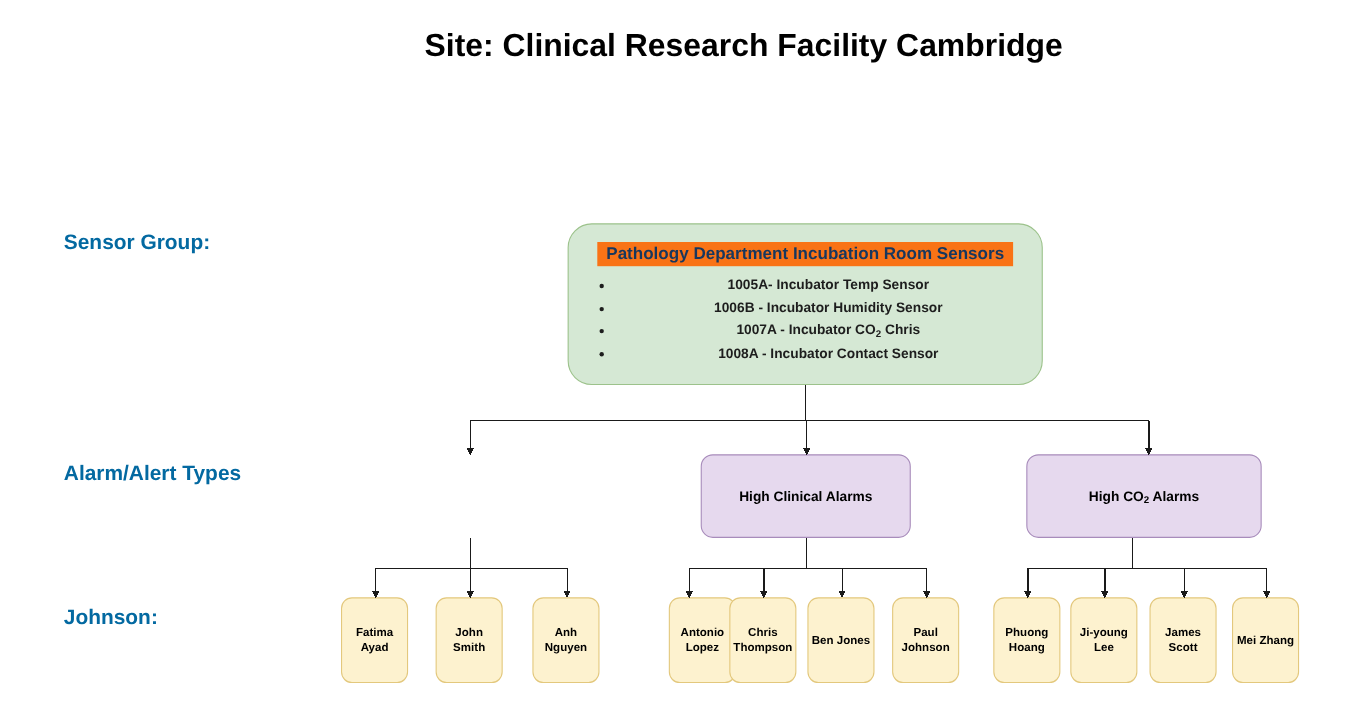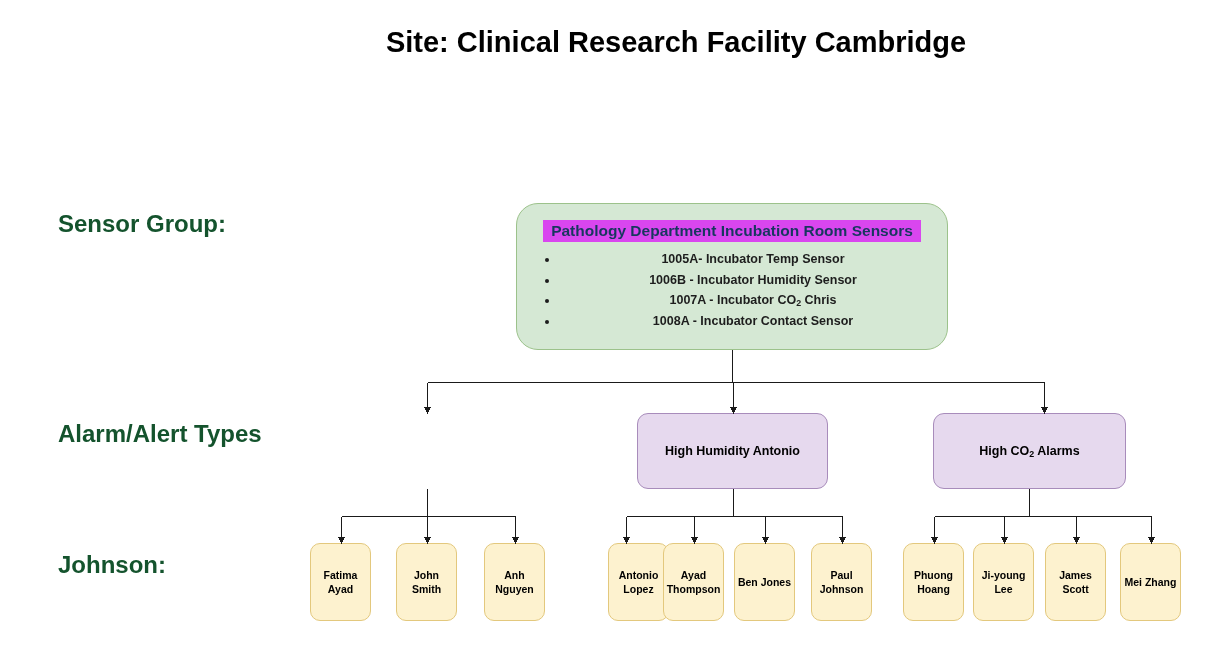--- a/index.html
+++ b/index.html
@@ -9,51 +9,51 @@
     font-family:"Liberation Sans",sans-serif;overflow:hidden;margin-left:16px;
     --green-fill:#d5e8d4;--green-border:#9cc28b;--header-text:#17375e;
     --purple-fill:#e6d9ee;--purple-border:#a88cbb;
     --yellow-fill:#fdf2cf;--yellow-border:#e3c87d;--line:#1a1a1a;
   }
   .page-title{
     position:absolute;top:26px;left:660px;transform:translateX(-50%);
     font-size:29px;font-weight:bold;color:#000;white-space:nowrap;margin:0;
   }
   .row-label{
-    position:absolute;left:42px;font-size:24px;font-weight:bold;color:#14532d;white-space:nowrap;
+    position:absolute;left:42px;font-size:19px;font-weight:bold;color:#0369a1;white-space:nowrap;
   }
   #lbl-sensor{top:210px}
   #lbl-alarm{top:420px}
   #lbl-contacts{top:551px}
 
   .sensor-box{
     position:absolute;left:500px;top:203px;width:432px;height:147px;box-sizing:border-box;
     background:var(--green-fill);border:1px solid var(--green-border);border-radius:22px;
     padding-top:16px;
   }
   .sensor-title-wrap{text-align:center;margin:0;}
   .sensor-title{
-    display:inline-block;background:#d946ef;color:var(--header-text);
+    display:inline-block;background:#f97316;color:var(--header-text);
     font-size:15.5px;font-weight:bold;padding:2px 8px;white-space:nowrap;
   }
   .sensor-list{
     margin:9px 0 0 28px;padding:0 0 0 14px;
     font-size:12.5px;font-weight:bold;color:#1d1d1d;line-height:1.3;text-align:center;
   }
   .sensor-list li{margin-bottom:3px;}
 
   .alarm-box{
     position:absolute;top:413px;height:76px;box-sizing:border-box;
     background:var(--purple-fill);border:1px solid var(--purple-border);border-radius:11px;
     display:flex;align-items:center;justify-content:center;
     font-size:12.5px;font-weight:bold;color:#000;text-align:center;
   }
   #alarm-temp{left:314px;width:193px}
   #alarm-humidity{left:621px;width:191px}
-  #alarm-co2{left:917px;width:193px}
+  #alarm-co2{left:917px;width:214px}
 
   .contact{
     position:absolute;top:543px;width:61px;height:78px;box-sizing:border-box;
     background:var(--yellow-fill);border:1px solid var(--yellow-border);border-radius:10px;
     display:flex;align-items:center;justify-content:center;
     font-size:10.5px;font-weight:bold;color:#000;text-align:center;
     padding:0 1px;line-height:1.35;
   }
   .sub{font-size:71%;vertical-align:-2px;}
   #connectors{position:absolute;left:0;top:0;pointer-events:none;}
@@ -75,32 +75,32 @@
     </div>
     <ul class="sensor-list">
       <li><span>1005A- Incubator Temp Sensor</span><span class="sub"></span><span></span></li>
       <li><span>1006B - Incubator Humidity Sensor</span><span class="sub"></span><span></span></li>
       <li><span>1007A - Incubator CO</span><span class="sub">2</span><span> Chris</span></li>
       <li><span>1008A - Incubator Contact Sensor</span><span class="sub"></span><span></span></li>
     </ul>
   </div>
 
   <div class="alarm-box" id="alarm-humidity">
-    <span><span>High Humidity Antonio</span><span class="sub"></span><span></span></span>
+    <span><span>High Clinical Alarms</span><span class="sub"></span><span></span></span>
   </div>
   <div class="alarm-box" id="alarm-co2">
     <span><span>High CO</span><span class="sub">2</span><span> Alarms</span></span>
   </div>
 
   <div class="contact" id="c-0-0" style="left:294px">Fatima Ayad</div>
   <div class="contact" id="c-0-1" style="left:380px">John Smith</div>
   <div class="contact" id="c-0-2" style="left:468px">Anh Nguyen</div>
 
   <div class="contact" id="c-1-0" style="left:592px">Antonio Lopez</div>
-  <div class="contact" id="c-1-1" style="left:647px">Ayad Thompson</div>
+  <div class="contact" id="c-1-1" style="left:647px">Chris Thompson</div>
   <div class="contact" id="c-1-2" style="left:718px">Ben Jones</div>
   <div class="contact" id="c-1-3" style="left:795px">Paul Johnson</div>
 
   <div class="contact" id="c-2-0" style="left:887px">Phuong Hoang</div>
   <div class="contact" id="c-2-1" style="left:957px">Ji-young Lee</div>
   <div class="contact" id="c-2-3" style="left:1104px">Mei Zhang</div>
   <div class="contact" id="c-2-2" style="left:1029px">James Scott</div>
 
   <svg id="connectors" width="1231" height="651" shape-rendering="crispEdges">
       <line x1="716.5" y1="350" x2="716.5" y2="382.5" stroke="#1a1a1a" stroke-width="1"></line>

